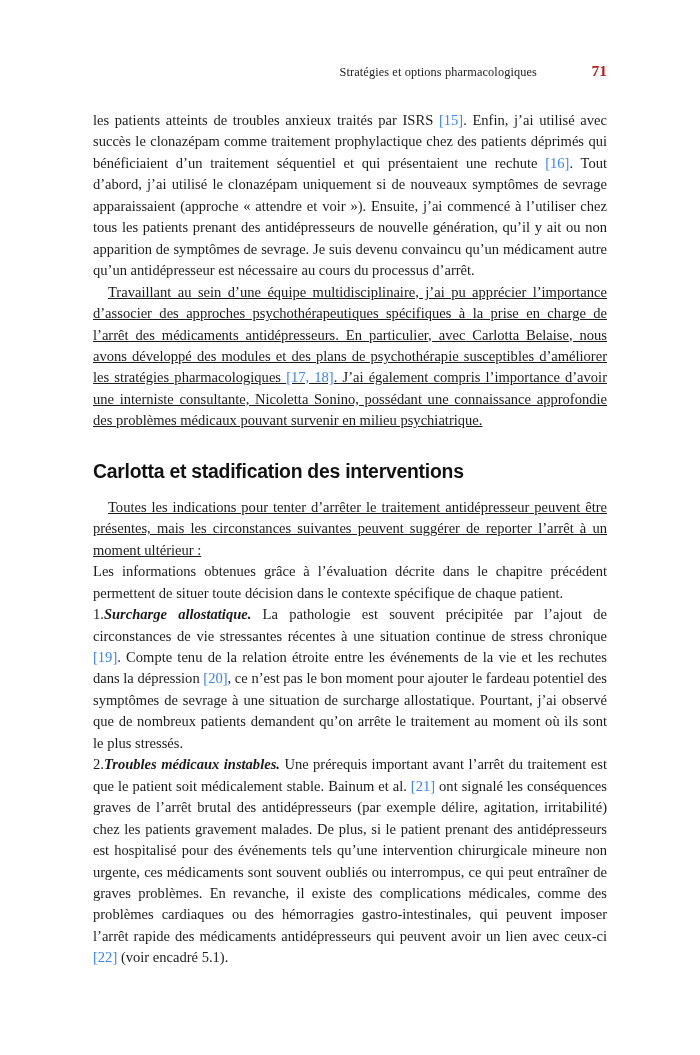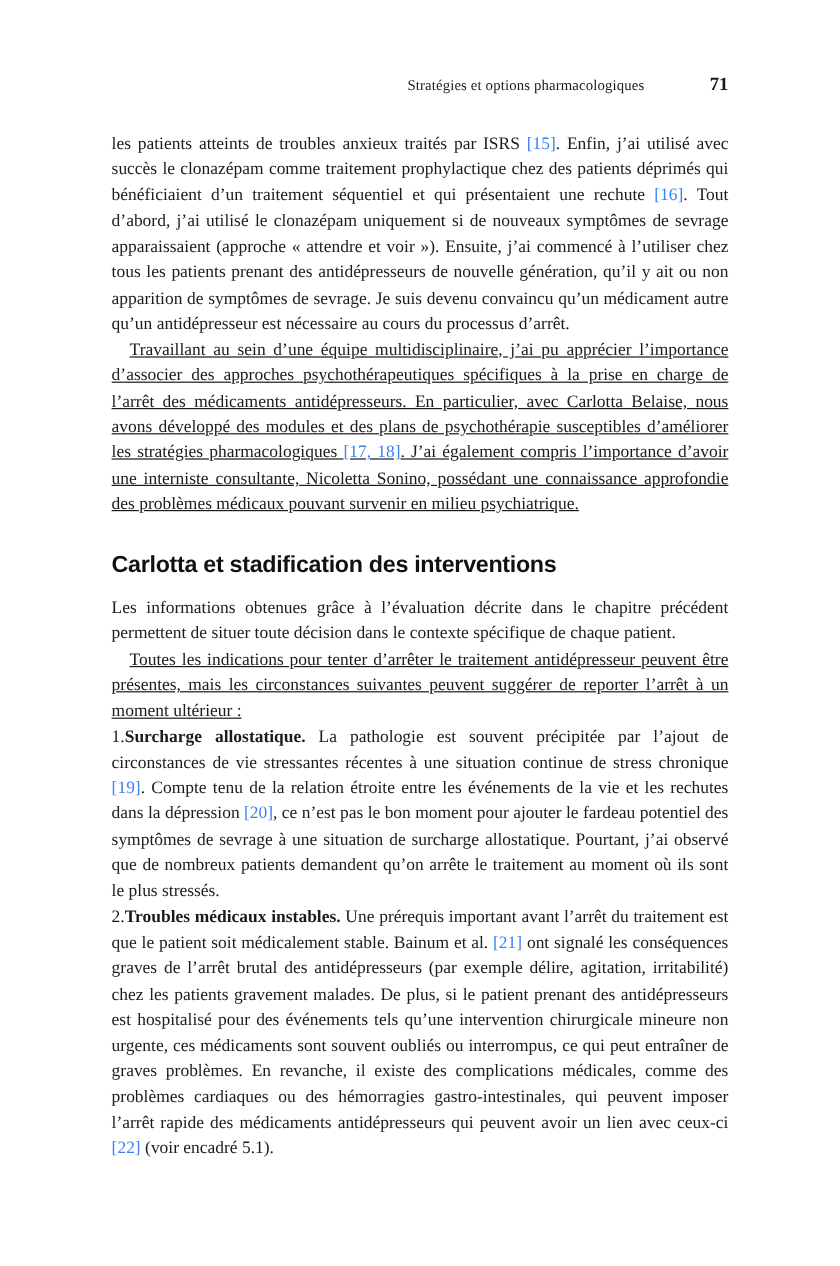--- a/index.html
+++ b/index.html
@@ -34,21 +34,21 @@
     font-family: "Liberation Serif", "DejaVu Serif", serif;
     font-size: 12.3px;
     letter-spacing: 0.12px;
     color: #1b1b1b;
     white-space: nowrap;
   }
   .running-head-folio {
     font-family: "Liberation Serif", "DejaVu Serif", serif;
     font-size: 15.5px;
     font-weight: bold;
-    color: #0f172a;
+    color: #b91c1c;
     margin-left: 44px;
     min-width: 26px;
     text-align: right;
   }
 
   
   .textblock {
     position: absolute;
     top: 110px;
     left: 93px;
@@ -80,20 +80,21 @@
   }
   .listnum {
     display: inline;
   }
 
   .cite {
     color: #3b82f6;
   }
   b, .strong {
     font-weight: bold;
+    font-style: italic;
   }
 
   
   h2.section-heading {
     margin: 0;
     font-family: "Liberation Sans", "DejaVu Sans", sans-serif;
     font-size: 19.4px;
     font-weight: bold;
     letter-spacing: -0.25px;
     color: #111111;
@@ -122,23 +123,23 @@
       <span>Travaillant au sein d’une équipe multidisciplinaire, j’ai pu apprécier l’importance d’associer des approches psychothérapeutiques spécifiques à la prise en charge de l’arrêt des médicaments antidépresseurs. En particulier, avec Carlotta Belaise, nous avons développé des modules et des plans de psychothérapie susceptibles d’améliorer les stratégies pharmacologiques </span><span class="cite">[17, 18]</span><span>. J’ai également compris l’importance d’avoir une interniste consultante, Nicoletta Sonino, possédant une connaissance approfondie des problèmes médicaux pouvant survenir en milieu psychiatrique.</span>
     </p>
 
 
     <div class="space-before-heading"></div>
 
     <h2 class="section-heading">Carlotta et stadification des interventions</h2>
 
     <div class="space-after-heading"></div>
 
+    <p class="body indent">Toutes les indications pour tenter d’arrêter le traitement antidépresseur peuvent être présentes, mais les circonstances suivantes peuvent suggérer de reporter l’arrêt à un moment ultérieur :</p>
+
     <p class="body noindent">Les informations obtenues grâce à l’évaluation décrite dans le chapitre précédent permettent de situer toute décision dans le contexte spécifique de chaque patient.</p>
-
-    <p class="body indent">Toutes les indications pour tenter d’arrêter le traitement antidépresseur peuvent être présentes, mais les circonstances suivantes peuvent suggérer de reporter l’arrêt à un moment ultérieur :</p>
 
     <p class="body listitem">
       <span class="listnum">1.</span><span class="strong">Surcharge allostatique.</span><span> La pathologie est souvent précipitée par l’ajout de circonstances de vie stressantes récentes à une situation continue de stress chronique </span><span class="cite">[19]</span><span>. Compte tenu de la relation étroite entre les événements de la vie et les rechutes dans la dépression </span><span class="cite">[20]</span><span>, ce n’est pas le bon moment pour ajouter le fardeau potentiel des symptômes de sevrage à une situation de surcharge allostatique. Pourtant, j’ai observé que de nombreux patients demandent qu’on arrête le traitement au moment où ils sont le plus stressés.</span>
     </p>
 
     <p class="body listitem">
       <span class="listnum">2.</span><span class="strong">Troubles médicaux instables.</span><span> Une prérequis important avant l’arrêt du traitement est que le patient soit médicalement stable. Bainum et al. </span><span class="cite">[21]</span><span> ont signalé les conséquences graves de l’arrêt brutal des antidépresseurs (par exemple délire, agitation, irritabilité) chez les patients gravement malades. De plus, si le patient prenant des antidépresseurs est hospitalisé pour des événements tels qu’une intervention chirurgicale mineure non urgente, ces médicaments sont souvent oubliés ou interrompus, ce qui peut entraîner de graves problèmes. En revanche, il existe des complications médicales, comme des problèmes cardiaques ou des hémorragies gastro-intestinales, qui peuvent imposer l’arrêt rapide des médicaments antidépresseurs qui peuvent avoir un lien avec ceux-ci </span><span class="cite">[22]</span><span> (voir encadré 5.1).</span>
     </p>
 
   </div>

